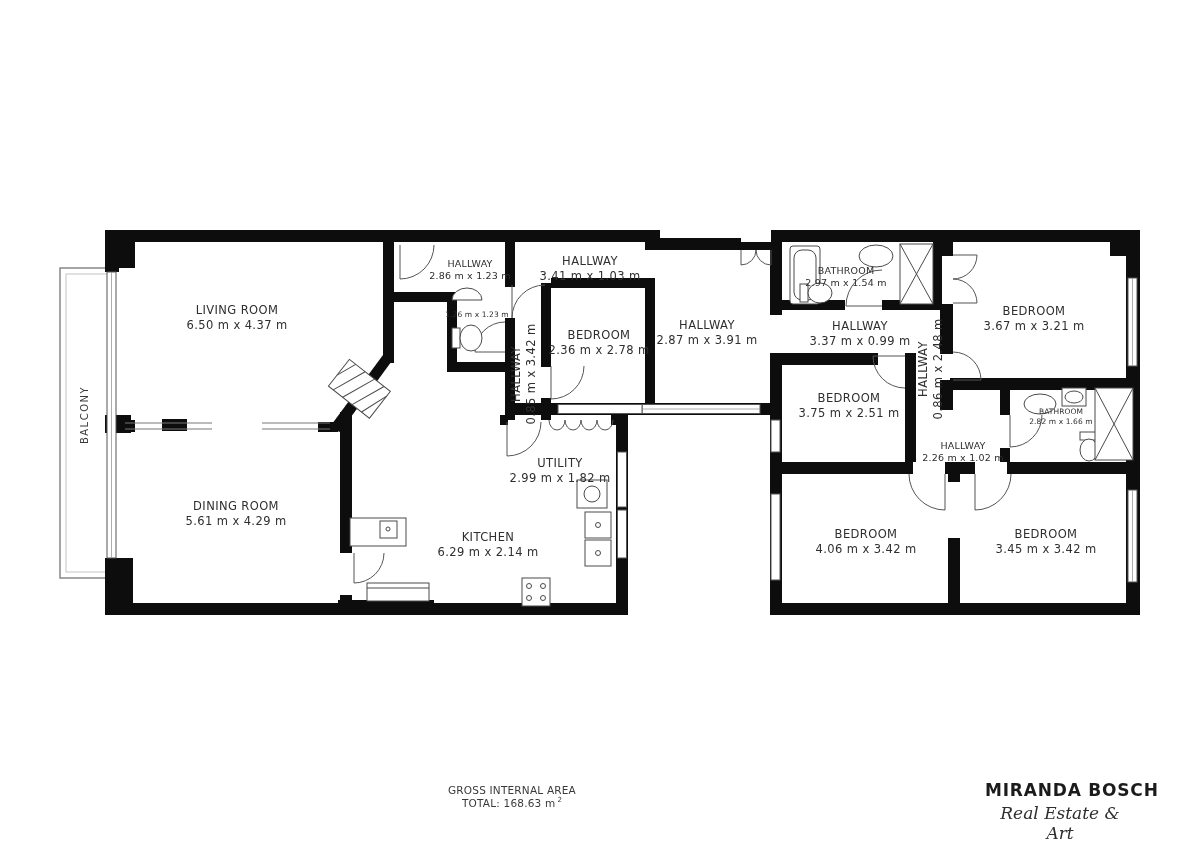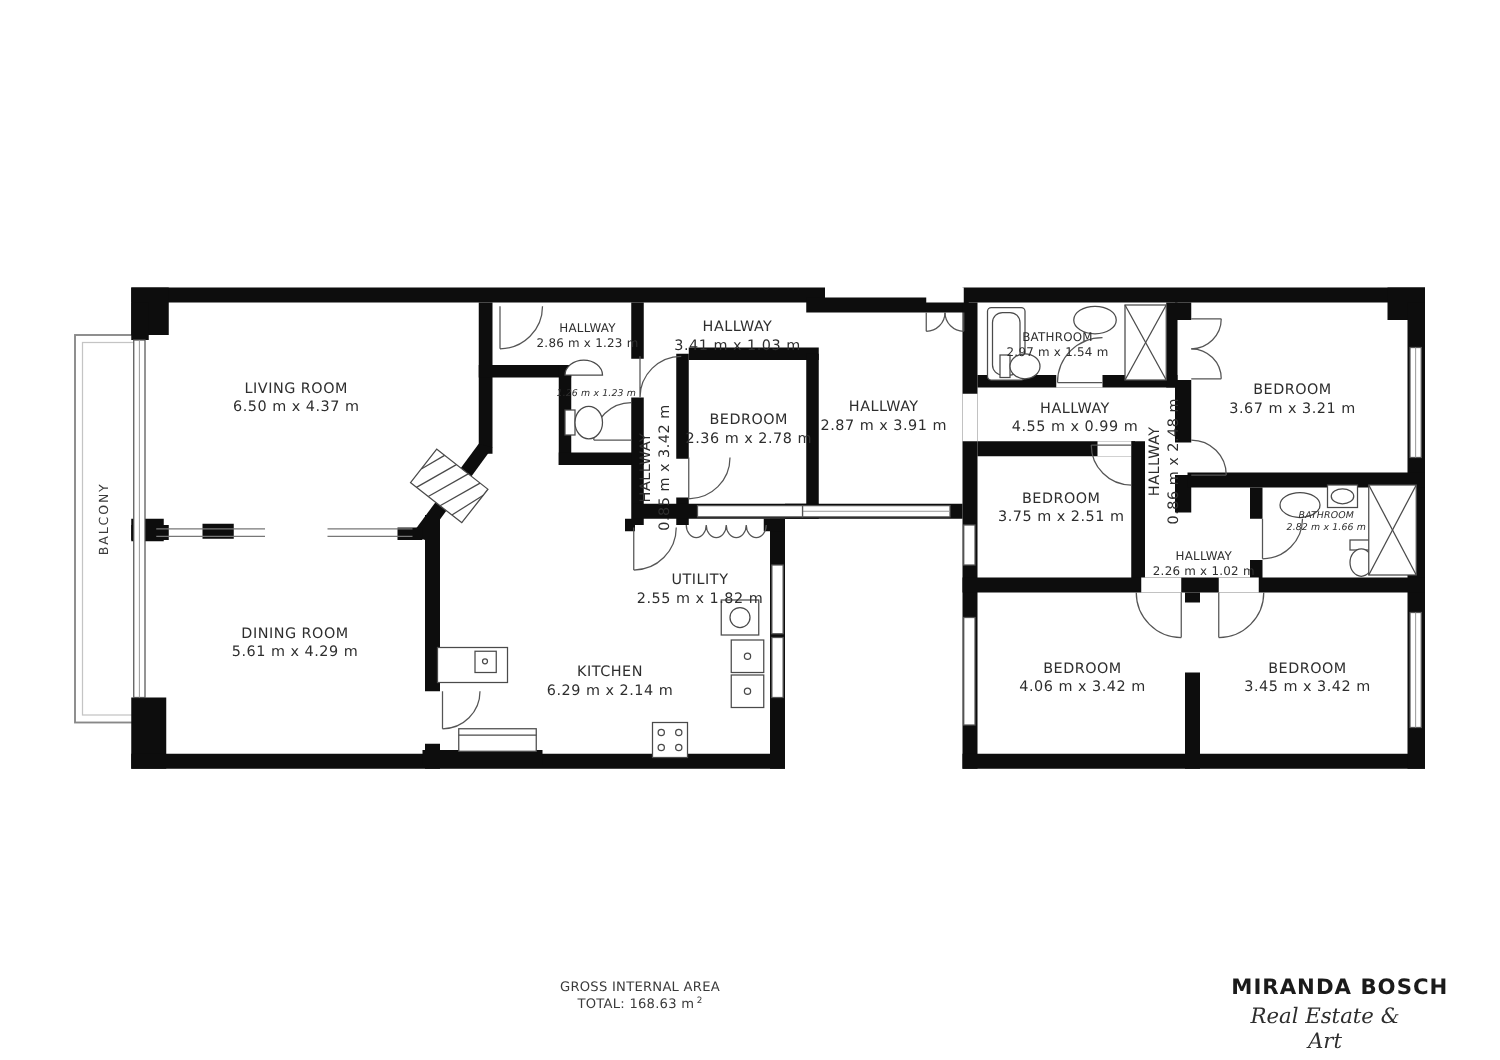--- a/index.html
+++ b/index.html
@@ -4,21 +4,21 @@
 <style>
   html,body{margin:0;padding:0;background:#fff;}
   .stage{position:relative;width:1200px;height:848px;background:#ffffff;overflow:hidden;
          font-family:"DejaVu Sans","Liberation Sans",sans-serif;}
   .plan-svg{position:absolute;left:0;top:0;}
   .room-label{position:absolute;transform:translate(-50%,-50%);text-align:center;
               color:#2e2e2e;font-size:11.5px;line-height:1.3;letter-spacing:.4px;white-space:nowrap;}
   .room-label .nm{display:block;}
   .room-label .dm{display:block;}
   .room-label.sm{font-size:9.5px;letter-spacing:.2px;}
-  .room-label.xs{font-size:7.5px;letter-spacing:.1px;font-style:italic;}
+  .room-label.xs{font-size:7.5px;letter-spacing:.1px;}
   .room-label.v{transform:translate(-50%,-50%) rotate(-90deg);}
   .balcony-label{position:absolute;transform:translate(-50%,-50%) rotate(-90deg);
               color:#3a3a3a;font-size:10px;letter-spacing:1.5px;white-space:nowrap;}
   .footer{position:absolute;left:0;top:784px;width:1024px;text-align:center;
           color:#3a3a3a;font-size:10.5px;line-height:1.18;letter-spacing:.2px;}
   .footer .line{display:block;}
   .footer sup{font-size:7px;vertical-align:super;margin-left:2px;}
   .footer .disclaimer{color:#c9c9c9;font-size:10.5px;margin-top:2px;letter-spacing:.3px;}
   .brand{position:absolute;left:985px;top:780px;width:150px;text-align:center;}
   .brand .name{font-size:17px;font-weight:700;color:#1b1b1b;letter-spacing:.8px;white-space:nowrap;}
@@ -218,21 +218,21 @@
   <div class="room-label" style="left:236px;top:514px">
     <span class="nm">DINING ROOM</span>
     <span class="dm">5.61 m x 4.29 m</span>
   </div>
   <div class="room-label" style="left:488px;top:545px">
     <span class="nm">KITCHEN</span>
     <span class="dm">6.29 m x 2.14 m</span>
   </div>
   <div class="room-label" style="left:560px;top:471px">
     <span class="nm">UTILITY</span>
-    <span class="dm">2.55 m x 1.82 m</span>
+    <span class="dm">2.99 m x 1.82 m</span>
   </div>
   <div class="room-label sm" style="left:470px;top:270px">
     <span class="nm">HALLWAY</span>
     <span class="dm">2.86 m x 1.23 m</span>
   </div>
   <div class="room-label" style="left:590px;top:269px">
     <span class="nm">HALLWAY</span>
     <span class="dm">3.41 m x 1.03 m</span>
   </div>
   <div class="room-label v" style="left:524px;top:374px">
@@ -246,21 +246,21 @@
   <div class="room-label" style="left:707px;top:333px">
     <span class="nm">HALLWAY</span>
     <span class="dm">2.87 m x 3.91 m</span>
   </div>
   <div class="room-label sm" style="left:846px;top:277px">
     <span class="nm">BATHROOM</span>
     <span class="dm">2.97 m x 1.54 m</span>
   </div>
   <div class="room-label" style="left:860px;top:334px">
     <span class="nm">HALLWAY</span>
-    <span class="dm">4.55 m x 0.99 m</span>
+    <span class="dm">3.37 m x 0.99 m</span>
   </div>
   <div class="room-label" style="left:849px;top:406px">
     <span class="nm">BEDROOM</span>
     <span class="dm">3.75 m x 2.51 m</span>
   </div>
   <div class="room-label v" style="left:931px;top:369px">
     <span class="nm">HALLWAY</span>
     <span class="dm">0.86 m x 2.48 m</span>
   </div>
   <div class="room-label" style="left:1034px;top:319px">

